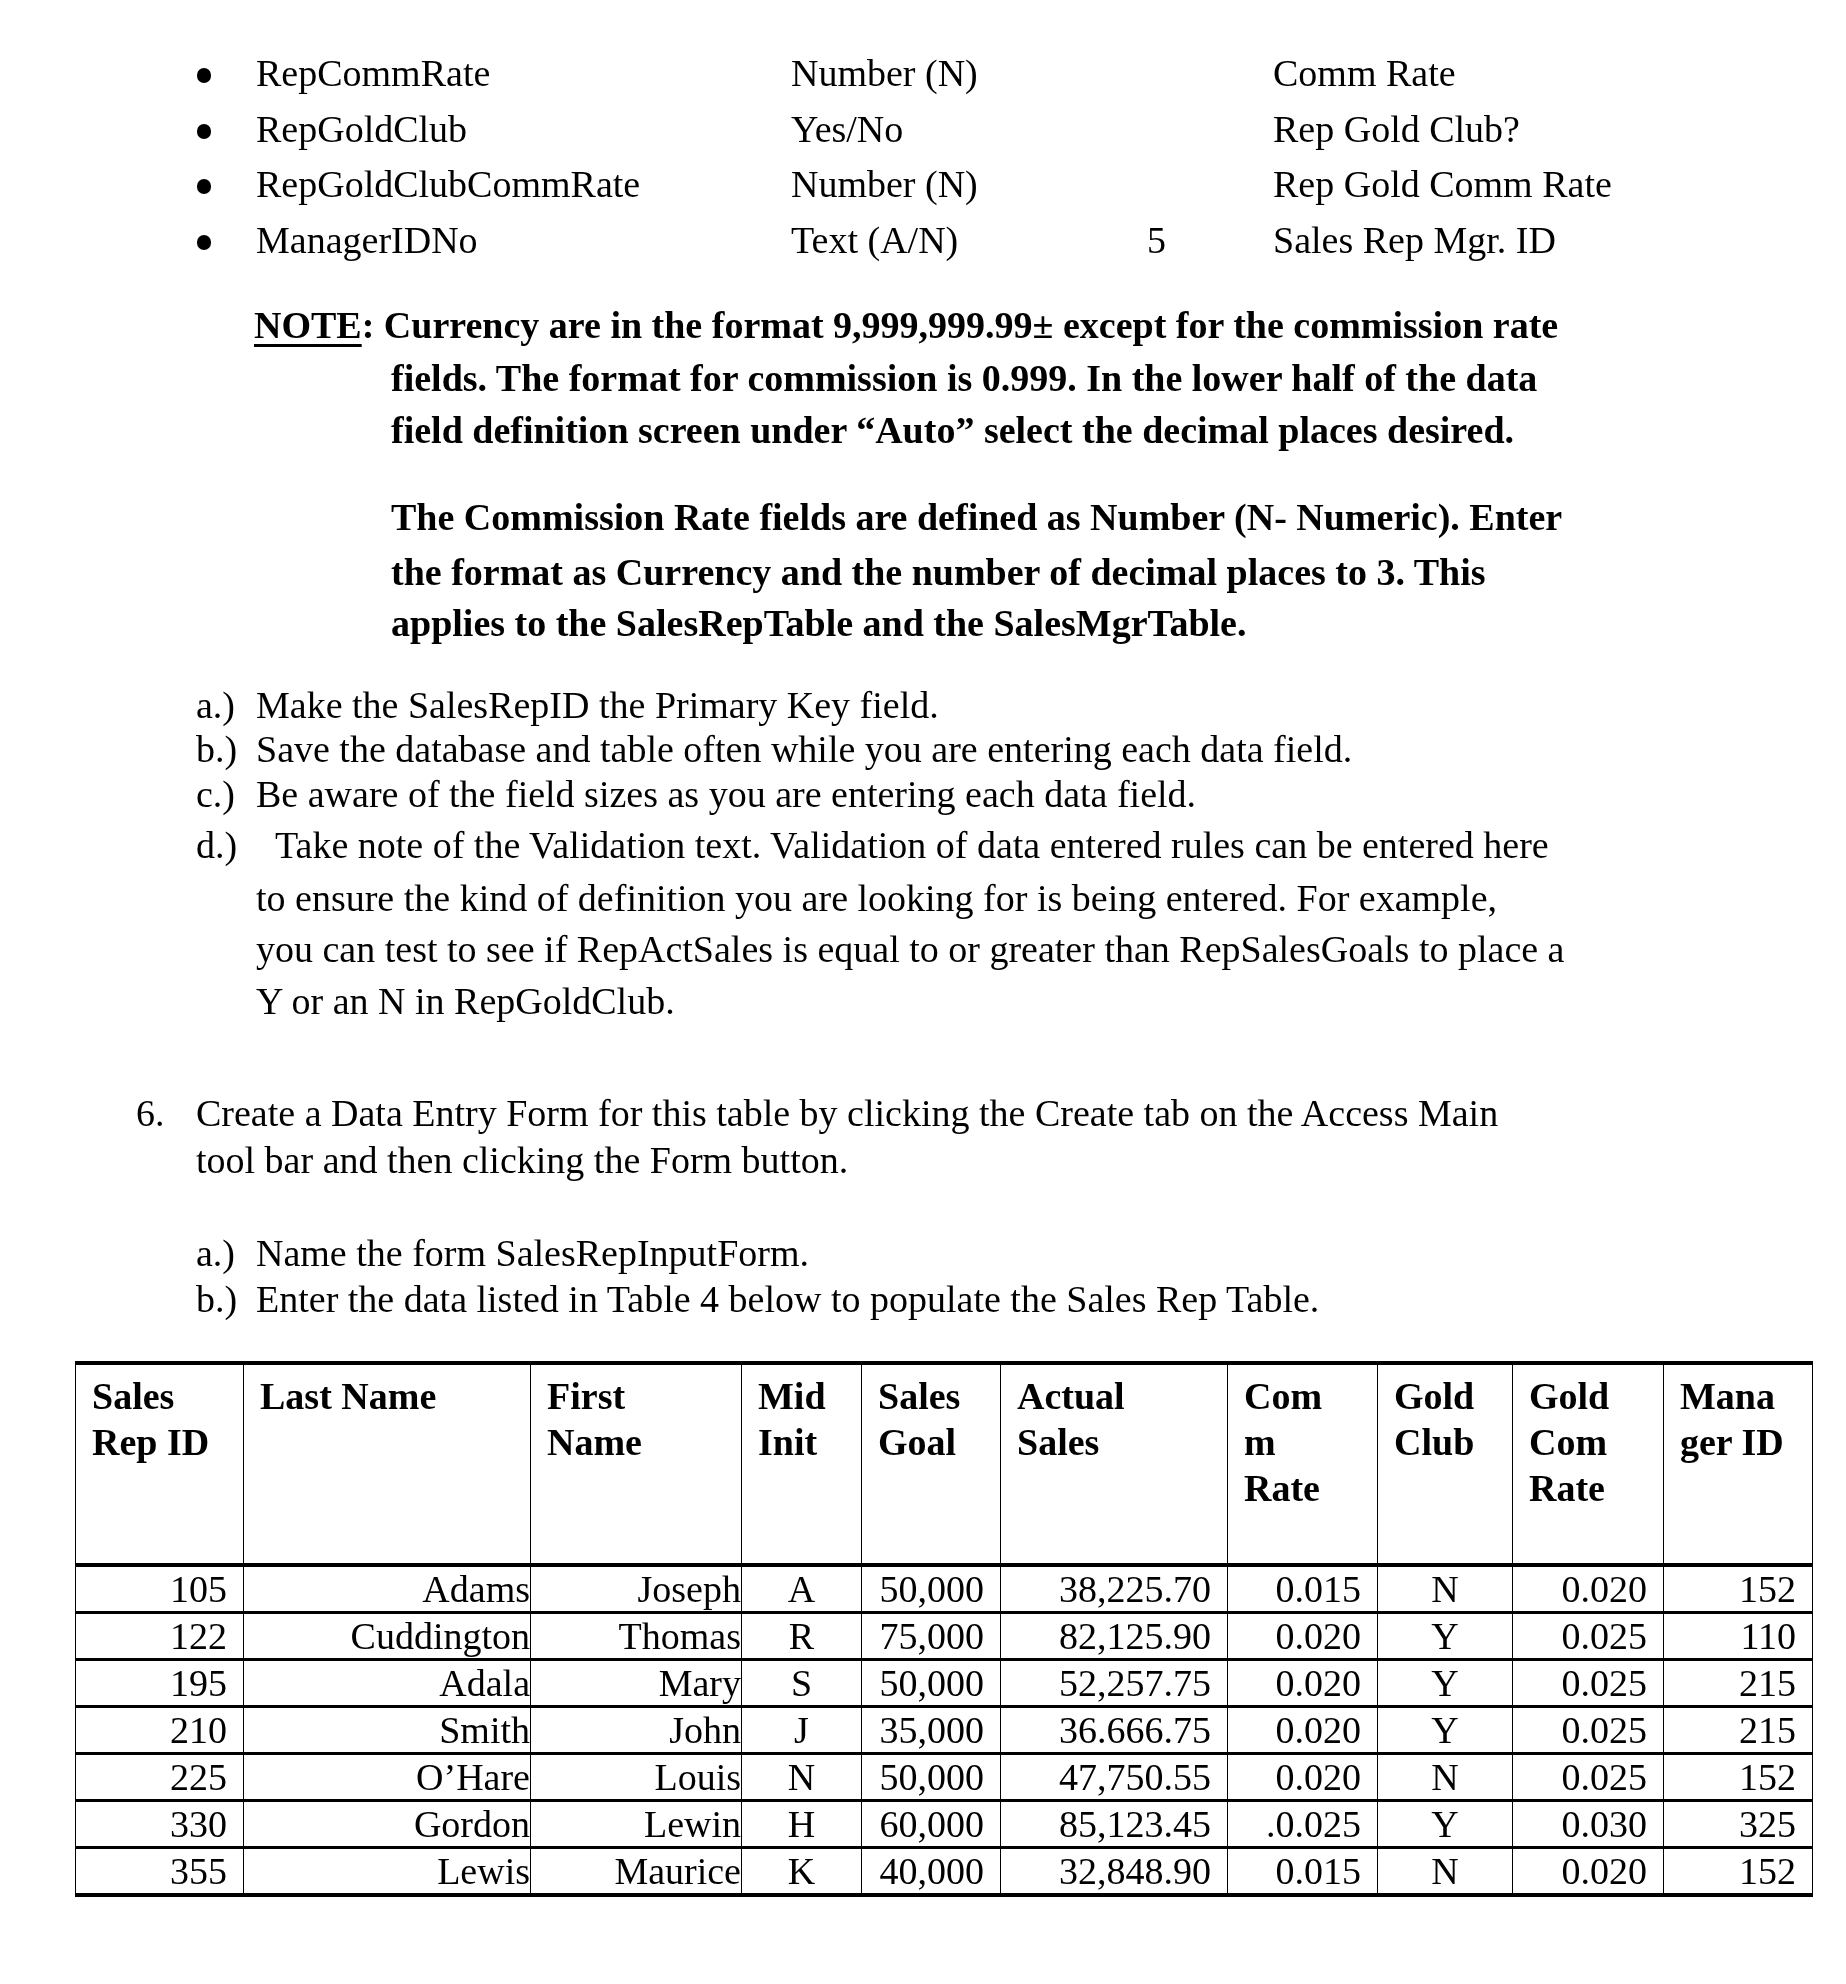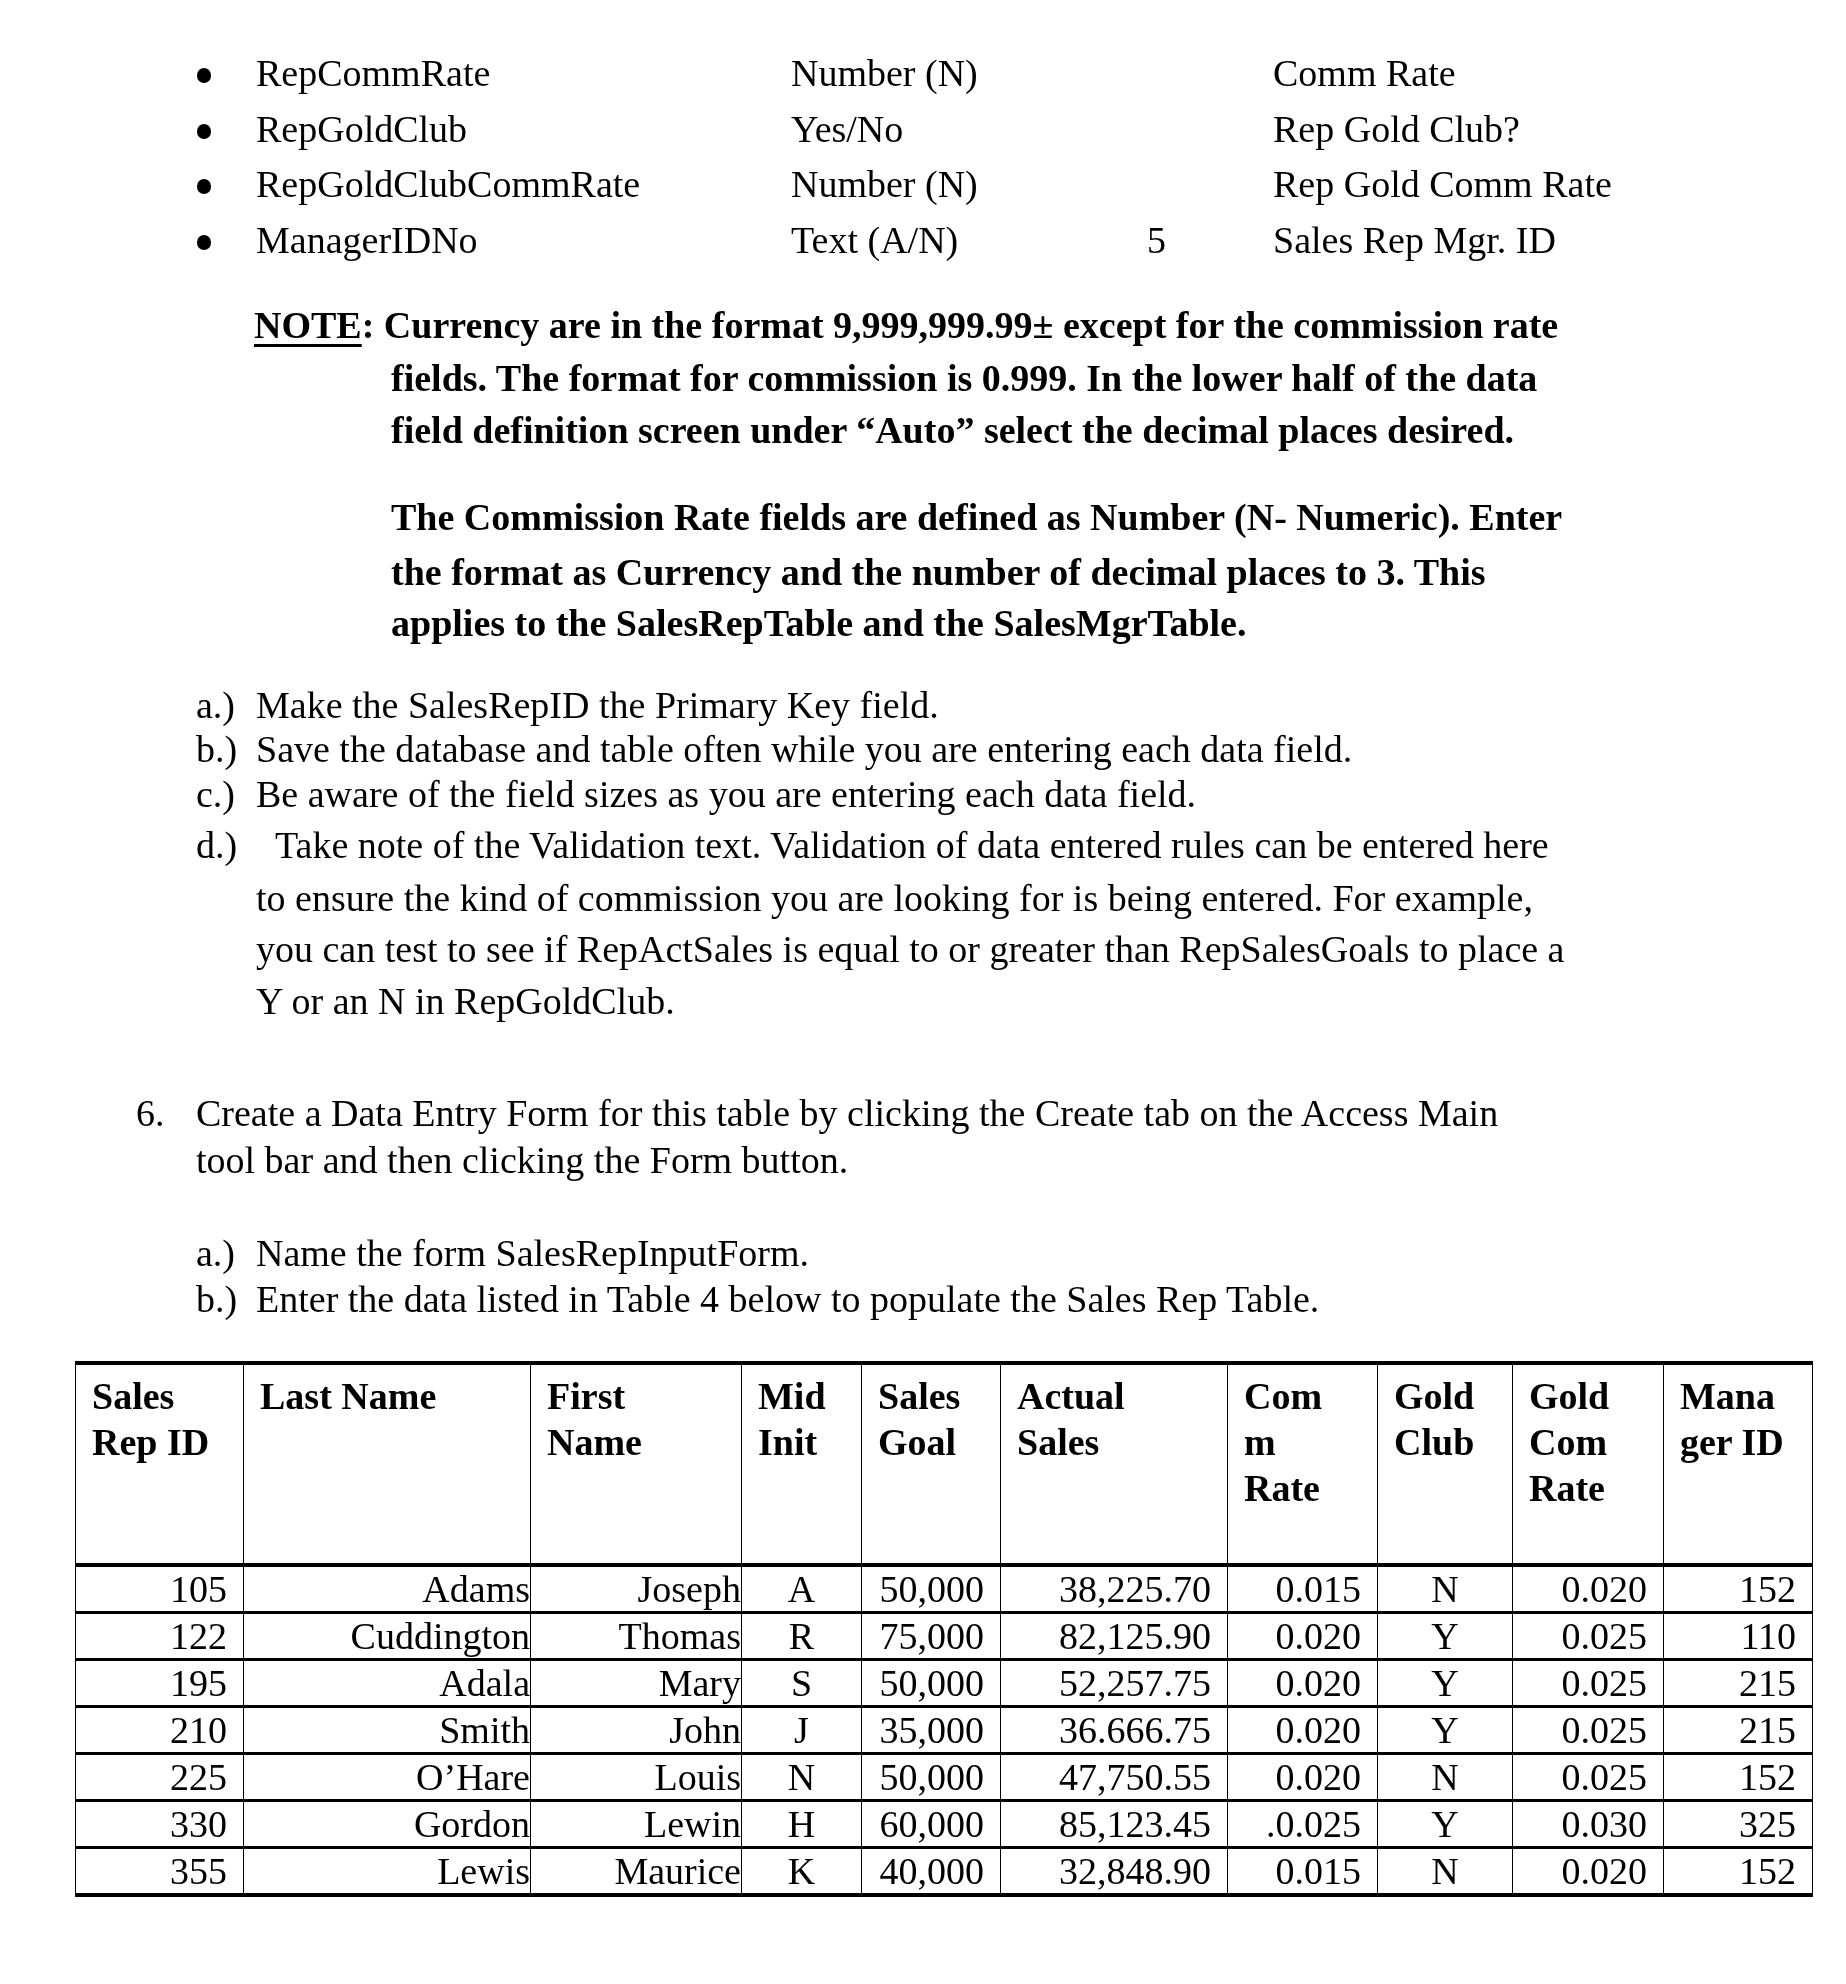--- a/index.html
+++ b/index.html
@@ -121,21 +121,21 @@
   <div class="abs txt" style="left:256px; top:686px;">Make the SalesRepID the Primary Key field.</div>
 
   <div class="abs txt" style="left:196px; top:730px;">b.)</div>
   <div class="abs txt" style="left:256px; top:730px;">Save the database and table often while you are entering each data field.</div>
 
   <div class="abs txt" style="left:196px; top:775px;">c.)</div>
   <div class="abs txt" style="left:256px; top:775px;">Be aware of the field sizes as you are entering each data field.</div>
 
   <div class="abs txt" style="left:196px; top:826px;">d.)</div>
   <div class="abs txt" style="left:255px; top:826px;margin-left:20px;">Take note of the Validation text. Validation of data entered rules can be entered here</div>
-  <div class="abs txt" style="left:256px; top:879px;">to ensure the kind of commission you are looking for is being entered. For example,</div>
+  <div class="abs txt" style="left:256px; top:879px;">to ensure the kind of definition you are looking for is being entered. For example,</div>
   <div class="abs txt" style="left:256px; top:930px;text-align:right;">you can test to see if RepActSales is equal to or greater than RepSalesGoals to place a</div>
   <div class="abs txt" style="left:256px; top:982px;">Y or an N in RepGoldClub.</div>
 </div>
 
 <div>
   <div class="abs txt" style="left:136px; top:1094px;">6.</div>
   <div class="abs txt" style="left:196px; top:1094px;">Create a Data Entry Form for this table by clicking the Create tab on the Access Main</div>
   <div class="abs txt" style="left:196px; top:1141px;">tool bar and then clicking the Form button.</div>
 
   <div class="abs txt" style="left:196px; top:1234px;">a.)</div>

